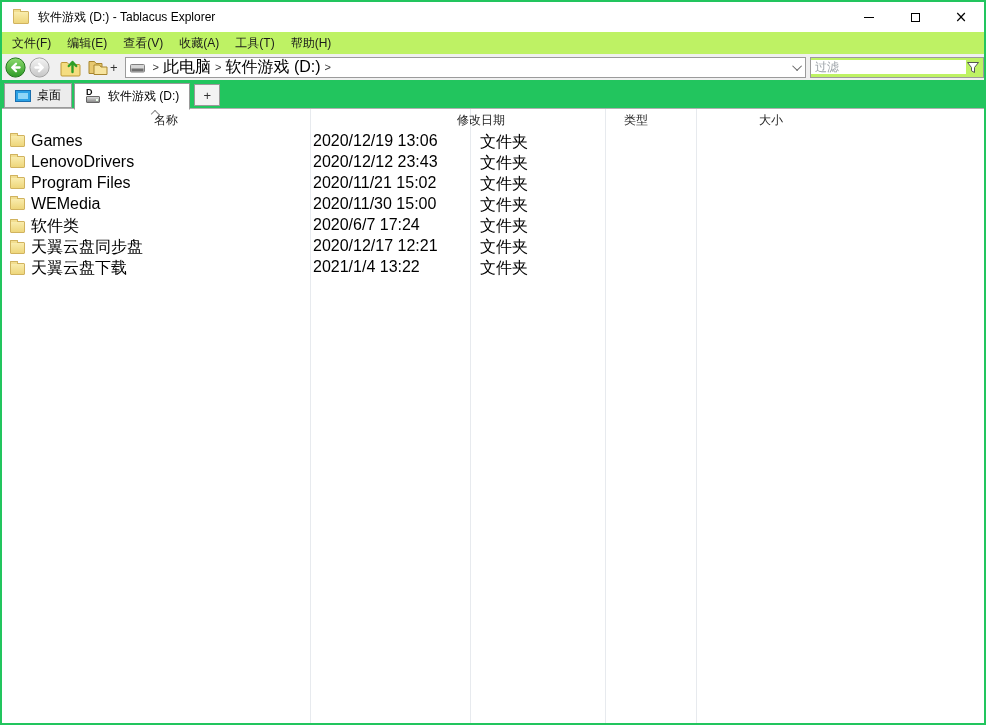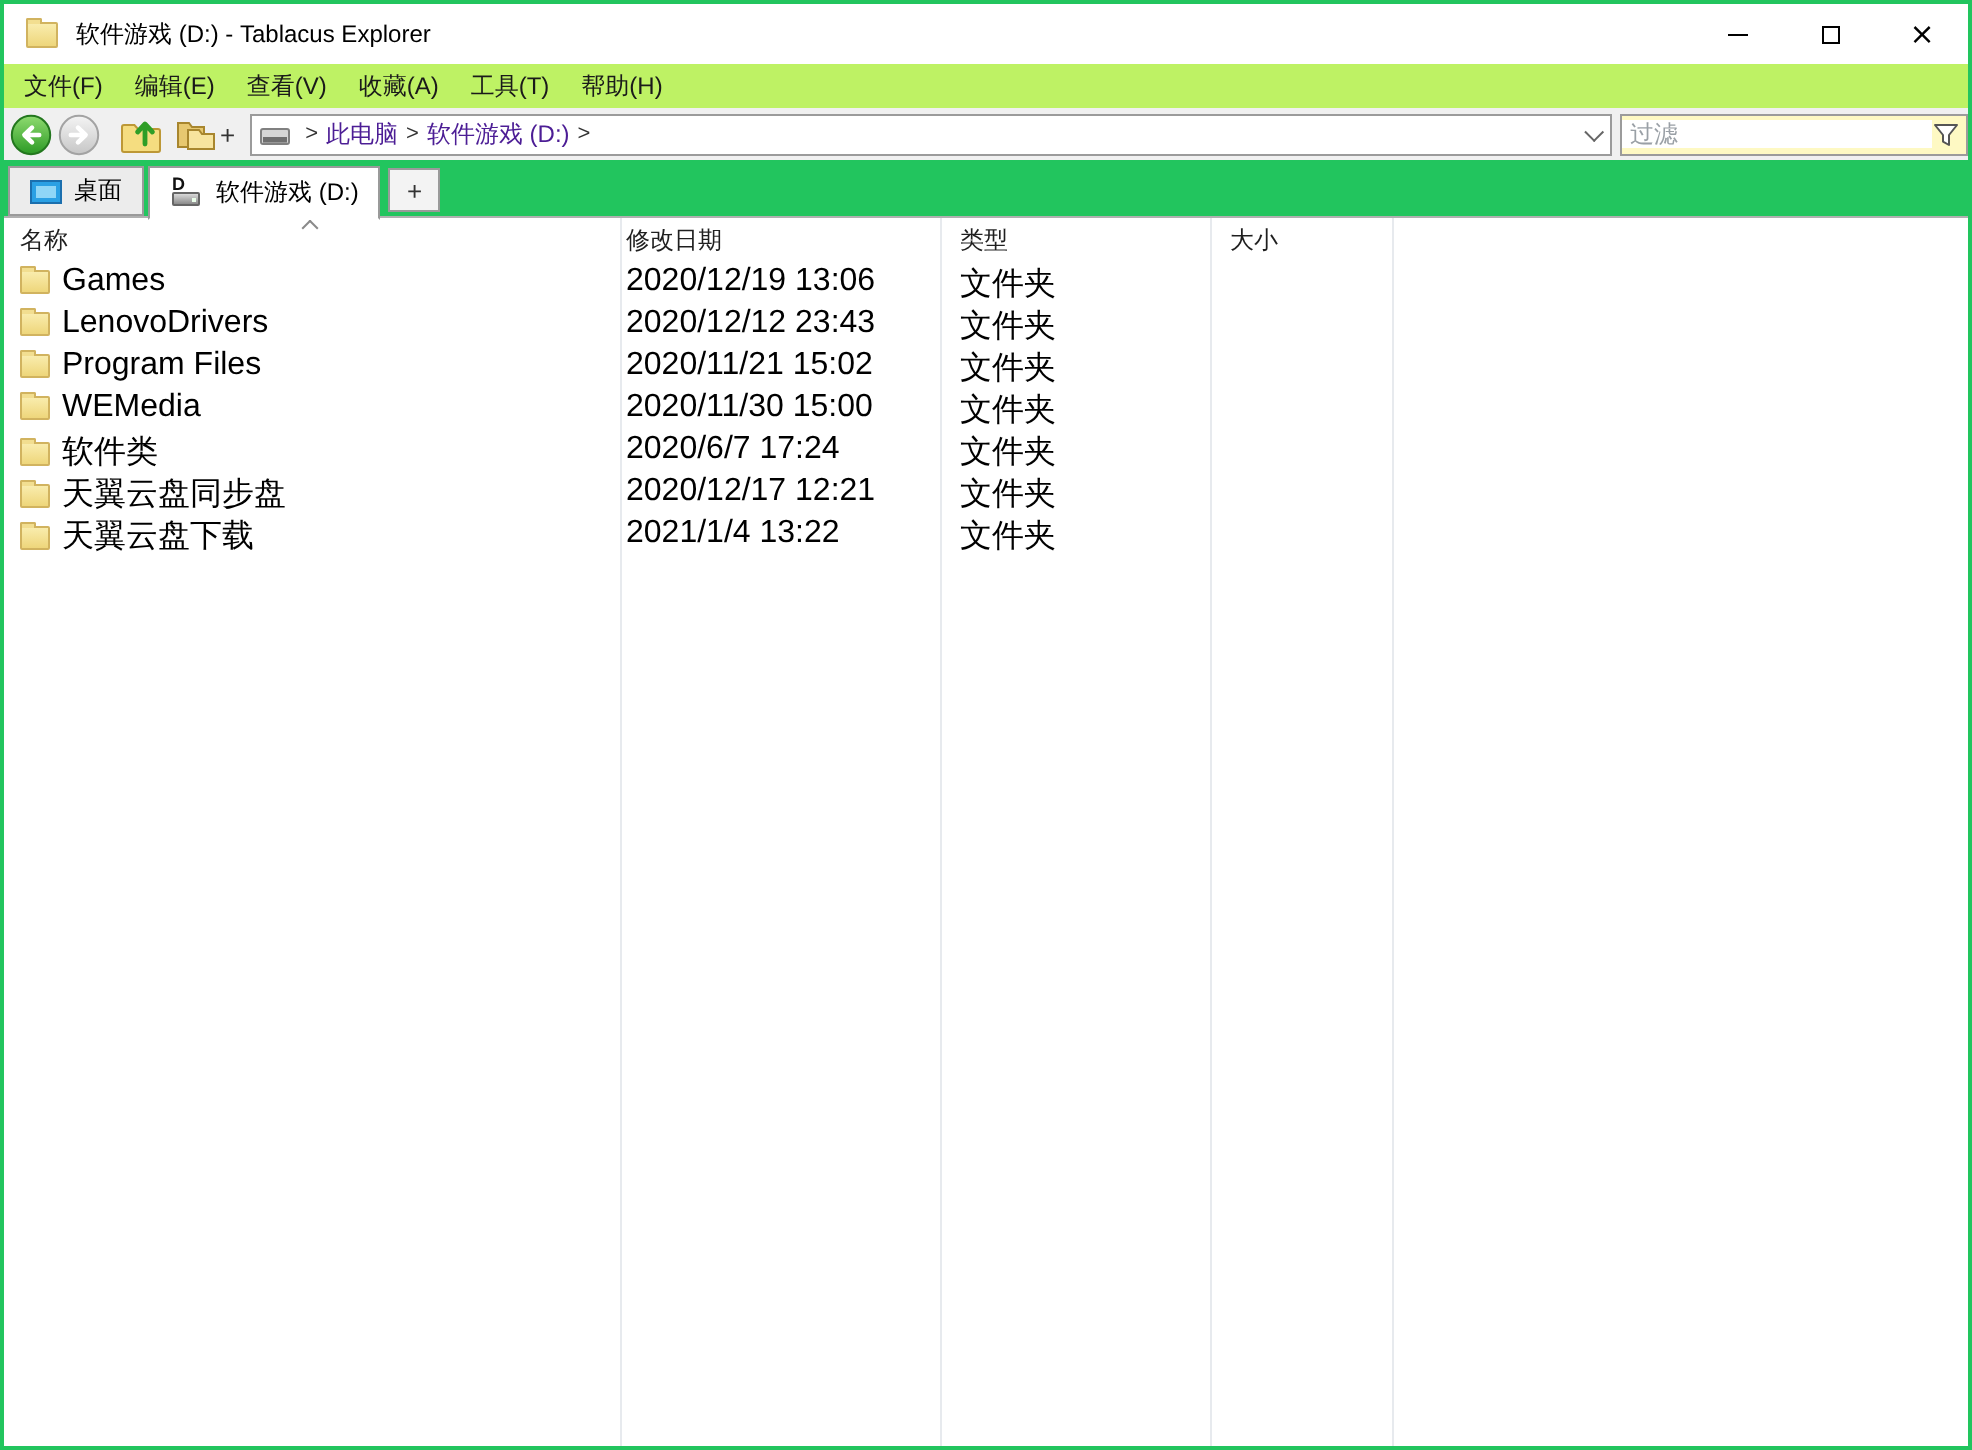--- a/index.html
+++ b/index.html
@@ -18,24 +18,24 @@
 
   
   .menubar { height:22px; background:#bef264; display:flex; align-items:center; padding-left:2px; flex:0 0 auto; }
   .menu-item { font-size:12px; color:#1a1a1a; padding:0 8px; height:100%; display:flex; align-items:center; }
 
   
   .toolbar { height:26px; background:#f0f0f0; display:flex; align-items:center; padding:0 0 0 3px; flex:0 0 auto; }
   .tool-btn { display:flex; align-items:center; justify-content:center; margin-right:3px; }
   .plus-label { font-size:13px; color:#333; margin:0 4px 0 1px; }
   .addressbar { flex:1 1 auto; height:21px; background:#fff; border:1px solid #9b9b9b; display:flex; align-items:center; padding:0 3px 0 4px; }
-  .addr-text { font-size:12px; color:#4c1d95; white-space:nowrap; }
+  .addr-text { font-size:16px; color:#000000; white-space:nowrap; }
   .addr-sep { font-size:11px; color:#333; margin:0 4px; }
   .addr-chevron { margin-left:auto; width:7px; height:7px; border-left:1px solid #666; border-bottom:1px solid #666; transform:rotate(-45deg) translateY(-2px); flex:0 0 auto; }
-  .filterbox { width:174px; height:21px; background:#fef9c3; border:1px solid #9b9b9b; display:flex; align-items:center; margin-left:4px; }
+  .filterbox { width:174px; height:21px; background:#bef264; border:1px solid #9b9b9b; display:flex; align-items:center; margin-left:4px; }
   .filterbox input { flex:1; border:none; outline:none; font-size:12px; padding:0 4px; min-width:0; color:#000; font-family:inherit; }
   .filterbox input::placeholder { color:#9aa0a6; }
   .funnel { flex:0 0 auto; margin-right:3px; }
 
   
   .tabbar { height:29px; background:#22c55e; border-bottom:1px solid #b0b0b0; display:flex; align-items:flex-start; padding:3px 0 0 2px; flex:0 0 auto; position:relative; z-index:3; }
   .tab { height:25px; border:1px solid #9a9a9a; background:#ececec; display:flex; align-items:center; padding:0 10px; font-size:12px; color:#000; margin-right:2px; gap:6px; }
   .tab.active { background:#fff; height:27px; border-bottom:1px solid #fff; z-index:4; position:relative; }
   .newtab-btn { height:22px; width:26px; margin-top:1px; border:1px solid #9a9a9a; background:#f3f3f3; display:flex; align-items:center; justify-content:center; font-size:13px; color:#333; margin-left:2px; }
   .desk-icon { width:16px; height:12px; background:#2aa0e4; border:1px solid #1b6fae; position:relative; flex:0 0 auto; }
@@ -47,21 +47,21 @@
 
   
   .app-folder, .row-folder { width:15px; height:12px; background:linear-gradient(180deg,#f9ecad,#eed67b); border:1px solid #d1b35f; border-radius:1px; position:relative; flex:0 0 auto; }
   .app-folder { width:16px; height:13px; }
   .app-folder::before, .row-folder::before { content:""; position:absolute; top:-3px; left:-1px; width:6px; height:2px; background:#f2de90; border:1px solid #d1b35f; border-bottom:none; border-radius:1px 1px 0 0; }
 
   
   .list { flex:1 1 auto; background:#fff; position:relative; overflow:hidden; }
   .col-sep { position:absolute; top:0; bottom:0; width:1px; background:#e7eaee; }
   .sort-chevron { position:absolute; top:2px; left:150px; width:6px; height:6px; border-top:1px solid #8a8a8a; border-left:1px solid #8a8a8a; transform:rotate(45deg); }
-  .hrow { display:flex; height:23px; align-items:center; font-size:12px; color:#1f1f1f; position:relative; }
+  .hrow { display:flex; height:23px; align-items:center; font-size:12px; color:#1f1f1f; position:relative;justify-content:center; }
   .h-cell { height:100%; display:flex; align-items:center; }
   .w-name { width:308px; padding-left:8px; }
   .w-date { width:160px; padding-left:3px; }
   .w-type { width:135px; padding-left:10px; }
   .w-size { width:91px;  padding-left:10px; }
   .frow { display:flex; height:21px; align-items:flex-start; font-size:16px; color:#000; }
   .c-name { display:flex; align-items:center; gap:6px; overflow:hidden; white-space:nowrap; }
   .c-cell { white-space:nowrap; overflow:hidden; }
 
   svg { display:block; }

